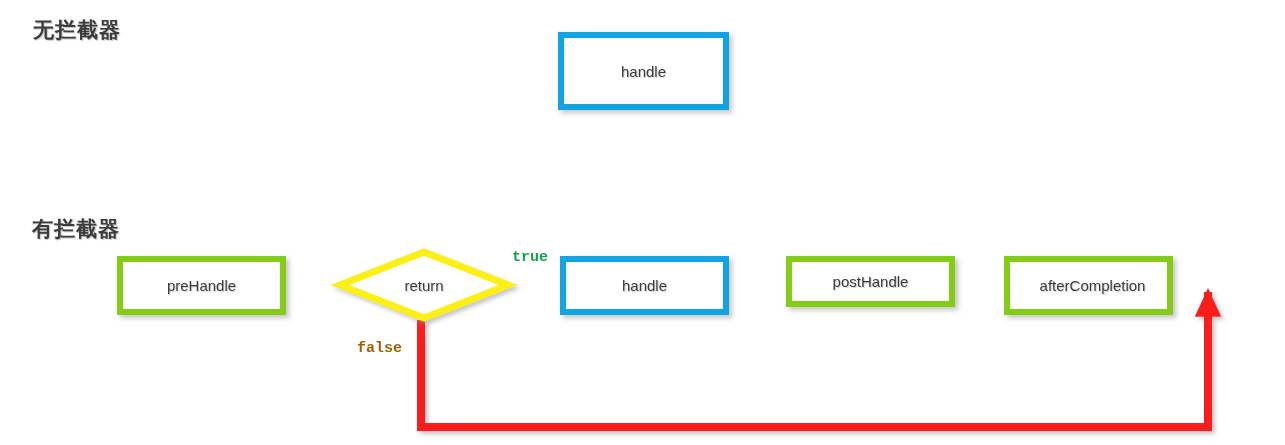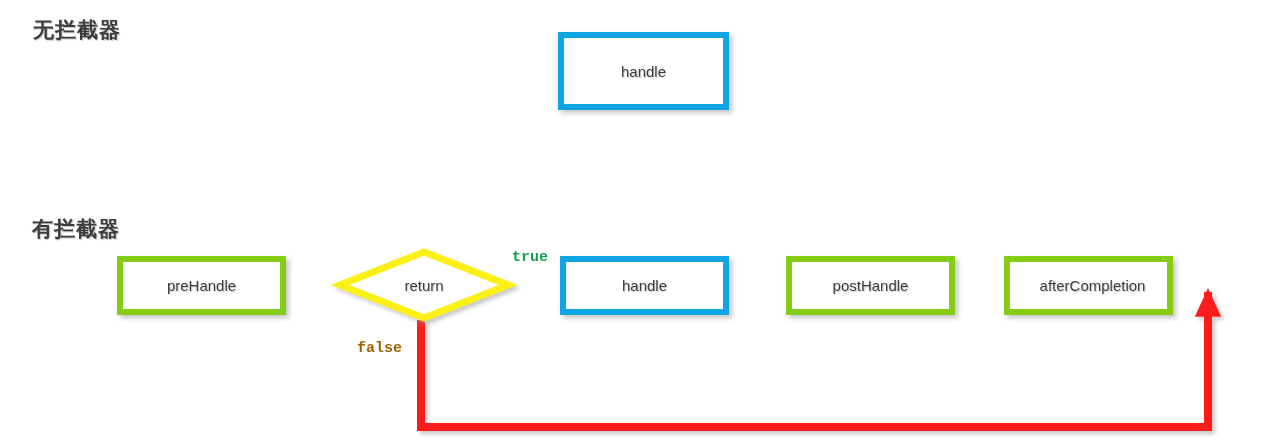--- a/index.html
+++ b/index.html
@@ -126,21 +126,21 @@
 </div>
 
 <div class="diamond-wrap" style="left:340px; top:252px; width:168px; height:66px;">
   <span class="diamond-label">return</span>
 </div>
 
 <div class="node-box blue" style="left:560px; top:256px; width:169px; height:59px;">
   <span>handle</span>
 </div>
 
-<div class="node-box gray" style="left:786px; top:256px; width:169px; height:59px;">
+<div class="node-box gray" style="left:786px; top:256px; width:169px; height:51px;">
   <span>postHandle</span>
 </div>
 
 <div class="node-box gray" style="left:1004px; top:256px; width:169px; height:59px;padding-left:8px;">
   <span>afterCompletion</span>
 </div>
 
 <div class="edge-label" id="label-true">true</div>
 
 <div class="edge-label" id="label-false">false</div>

